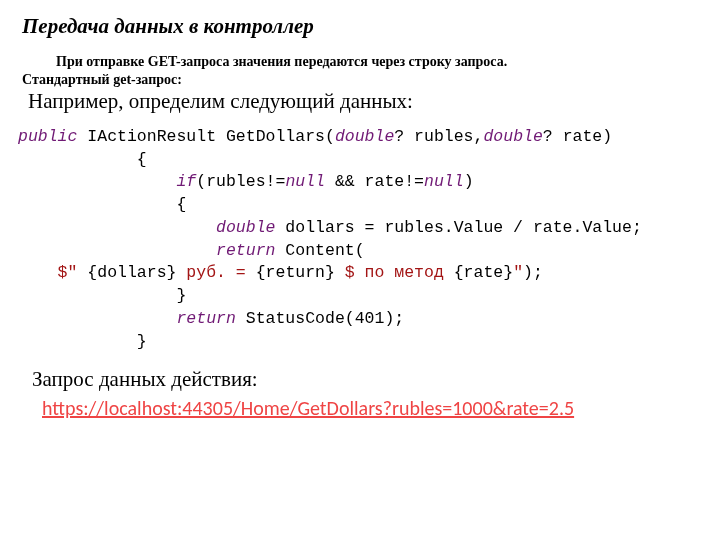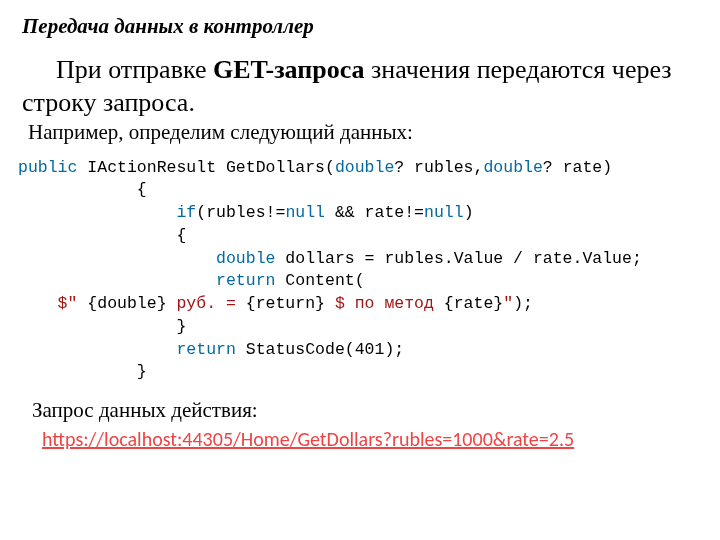--- a/index.html
+++ b/index.html
@@ -15,22 +15,23 @@
     padding: 14px 36px 14px 22px;
     box-sizing: border-box;
   }
   .title {
     font-style: italic;
     font-weight: bold;
     font-size: 21px;
     margin-bottom: 14px;
   }
   .para {
-    font-size: 26px;
+    font-size: 14px;
     line-height: 1.28;
+    font-weight: bold;
   }
   .indent {
     text-indent: 34px;
   }
   .urlpat {
     font-style: italic;
     font-weight: bold;
     font-size: 17px;
     margin-left: 34px;
     margin-top: 2px;
@@ -42,21 +43,21 @@
     margin-bottom: 12px;
   }
   .code {
     font-family: Consolas, "Courier New", monospace;
     font-size: 16.5px;
     line-height: 1.38;
     white-space: pre;
     margin-left: -4px;
     margin-bottom: 14px;
   }
-  .kw { color: #0369a1; }
+  .kw { color: #701a75; font-style: italic; }
   .str { color: #a31515; }
   .req-intro {
     font-size: 21px;
     margin-left: 10px;
     margin-bottom: 4px;
   }
   .link {
     color: #ef4444;
     text-decoration: underline;
     font-family: Calibri, Arial, sans-serif;
@@ -66,31 +67,32 @@
 </style>
 </head>
 <body>
 
 <div class="page">
 
   <div class="title">Передача данных в контроллер</div>
 
   <div class="para indent"><span>При отправке </span><b>GET-запроса</b><span> значения передаются через строку запроса.</span></div>
 
+  <div class="para">Стандартный get-запрос:</div>
 
 
   <div class="example-intro">Например, определим следующий данных:</div>
 
   <div class="code"><span class="kw">public</span><span> IActionResult GetDollars(</span><span class="kw">double</span><span>? rubles,</span><span class="kw">double</span><span>? rate)</span>
 <span>            {</span>
 <span>                </span><span class="kw">if</span><span>(rubles!=</span><span class="kw">null</span><span> &amp;&amp; rate!=</span><span class="kw">null</span><span>)</span>
 <span>                {</span>
 <span>                    </span><span class="kw">double</span><span> dollars = rubles.Value / rate.Value;</span>
 <span>                    </span><span class="kw">return</span><span> Content(</span>
-<span>    </span><span class="str">$" </span><span>{double}</span><span class="str"> руб. = </span><span>{return}</span><span class="str"> $ по метод </span><span>{rate}</span><span class="str">"</span><span>);</span>
+<span>    </span><span class="str">$" </span><span>{dollars}</span><span class="str"> руб. = </span><span>{return}</span><span class="str"> $ по метод </span><span>{rate}</span><span class="str">"</span><span>);</span>
 <span>                }</span>
 <span>                </span><span class="kw">return</span><span> StatusCode(401);</span>
 <span>            }</span></div>
 
   <div class="req-intro">Запрос данных действия:</div>
 
   <a class="link" href="#">https://localhost:44305/Home/GetDollars?rubles=1000&amp;rate=2.5</a>
 
 </div>
 

